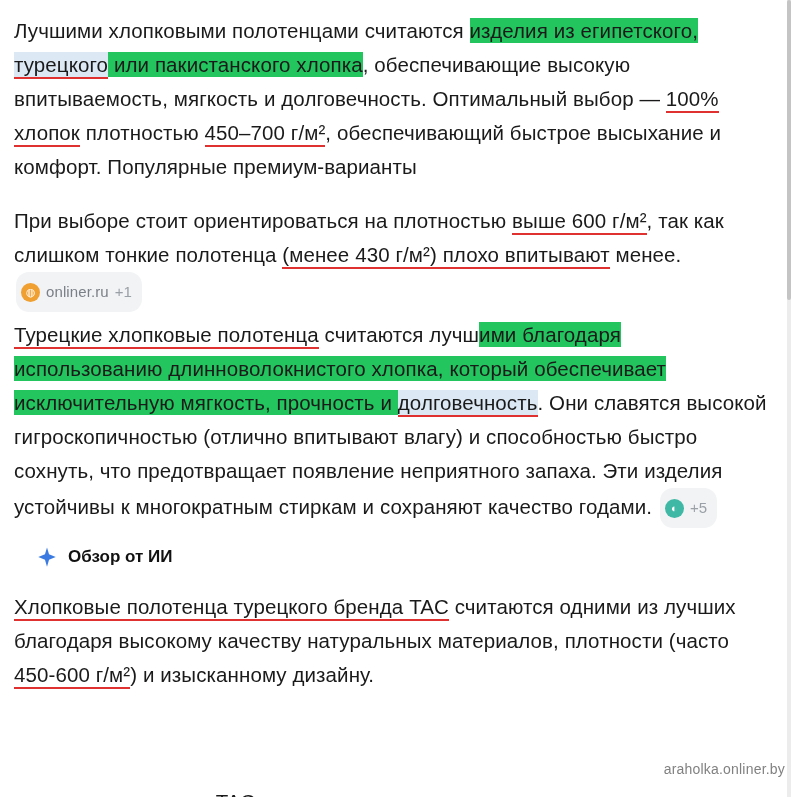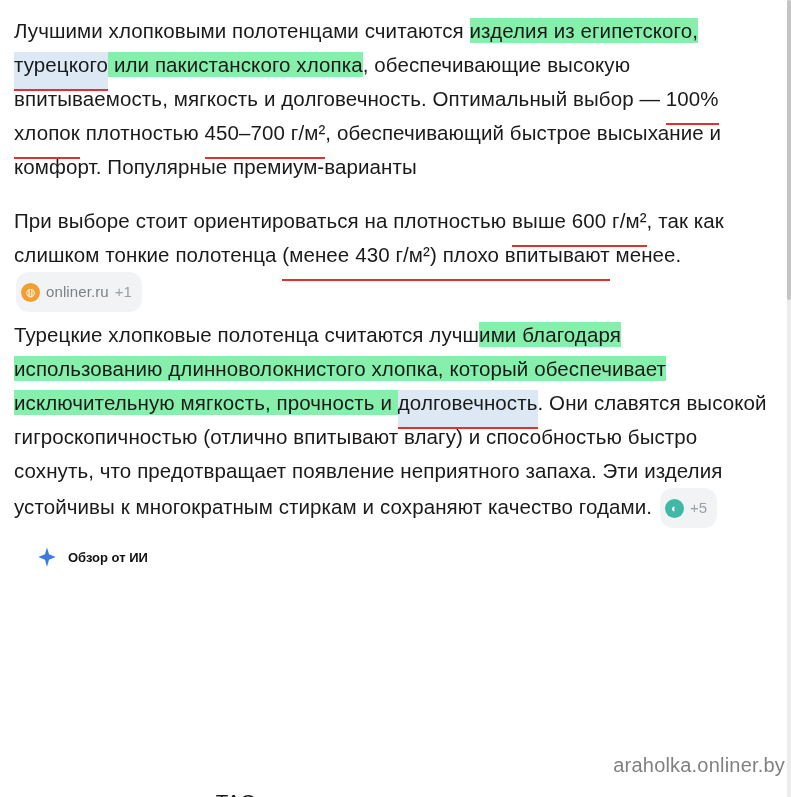--- a/index.html
+++ b/index.html
@@ -28,29 +28,29 @@
     margin: 0 0 18px 0;
     letter-spacing: 0.1px;
   }
   .p1 { margin-bottom: 20px; }
   .p2 { margin-bottom: 6px; }
   .p3 { margin-bottom: 4px; }
   .p4 { margin-bottom: 0; }
 
   
   .hl {
-    background: #86efac;
+    background: #22c55e;
     padding: 1px 0;
     box-decoration-break: clone;
     -webkit-box-decoration-break: clone;
   }
   
   .ru {
     border-bottom: 2px solid #e03131;
-    padding-bottom: 13px;
+    padding-bottom: 1px;
     box-decoration-break: clone;
     -webkit-box-decoration-break: clone;
   }
   
   .hl.ru { background: #dce9f5; }
 
   
   .chip {
     display: inline-flex;
     align-items: center;
@@ -86,30 +86,30 @@
     gap: 10px;
     margin: 18px 0 22px 22px;
   }
   .ai-star {
     width: 22px;
     height: 22px;
     flex: none;
     color: #3b7ae0;
   }
   .ai-label {
-    font-size: 13px;
+    font-size: 17px;
     font-weight: bold;
     color: #111;
   }
 
   .watermark {
     position: absolute;
     right: 6px;
     bottom: 20px;
-    font-size: 20px;
+    font-size: 14px;
     color: #6b6b6b;
     opacity: 0.85;
     letter-spacing: 0.2px;
     font-family: "Liberation Sans", sans-serif;
   }
   .cut {
     position: absolute;
     left: 14px;
     right: 16px;
     bottom: 0;
@@ -161,20 +161,23 @@
       </span>
   </p>
 
   <div class="ai-row">
     <svg class="ai-star" viewBox="0 0 24 24">
       <path d="M12 1.5 L14.2 9.0 L21.5 12 L14.2 15.0 L12 22.5 L9.8 15.0 L2.5 12 L9.8 9.0 Z" fill="#3b7ae0"></path>
     </svg>
     <span class="ai-label">Обзор от ИИ</span>
   </div>
 
+  <p class="para p4">
+    <span class="ru">Хлопковые полотенца турецкого бренда TAC</span><span> считаются одними из лучших благодаря высокому качеству натуральных материалов, плотности (часто </span><span class="ru">450-600 г/м²</span><span>) и изысканному дизайну.</span>
+  </p>
 
   <div class="cut">—— в ассортименте TAC есть модели</div>
 
   <div class="watermark">araholka.onliner.by</div>
 </div>
 
 <div class="scrollbar">
   <div class="scrollbar-thumb"></div>
 </div>
 

